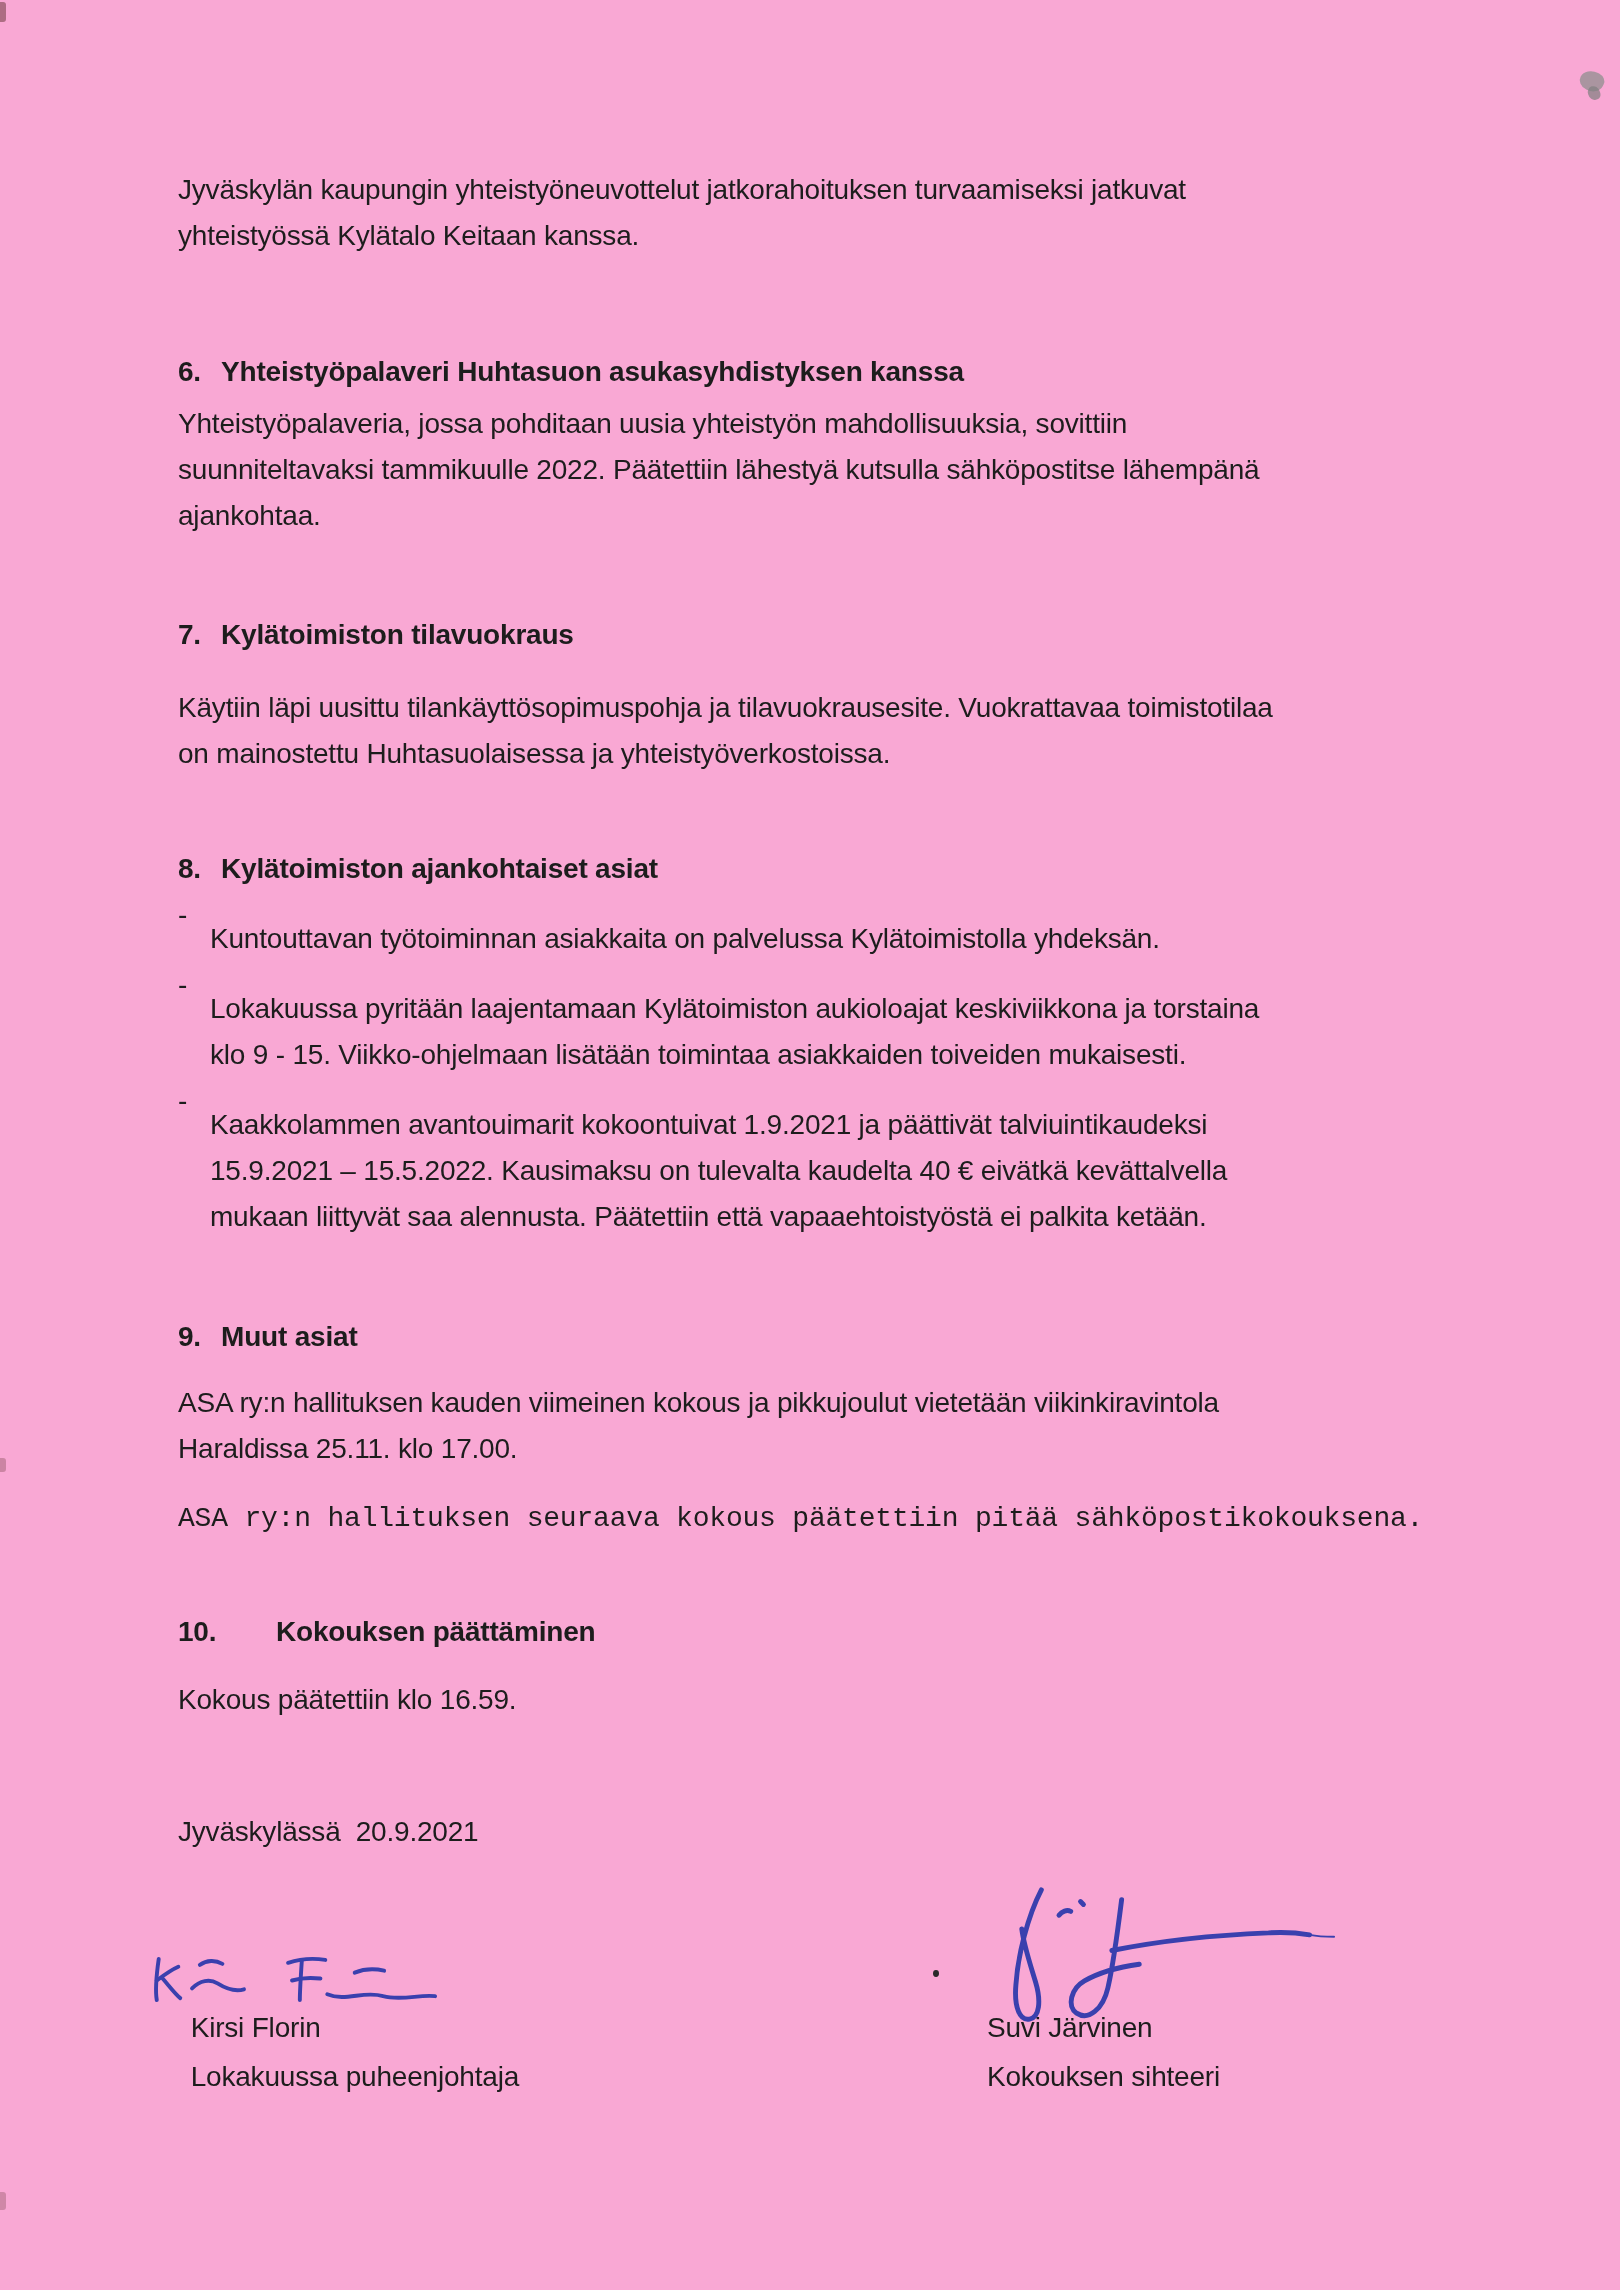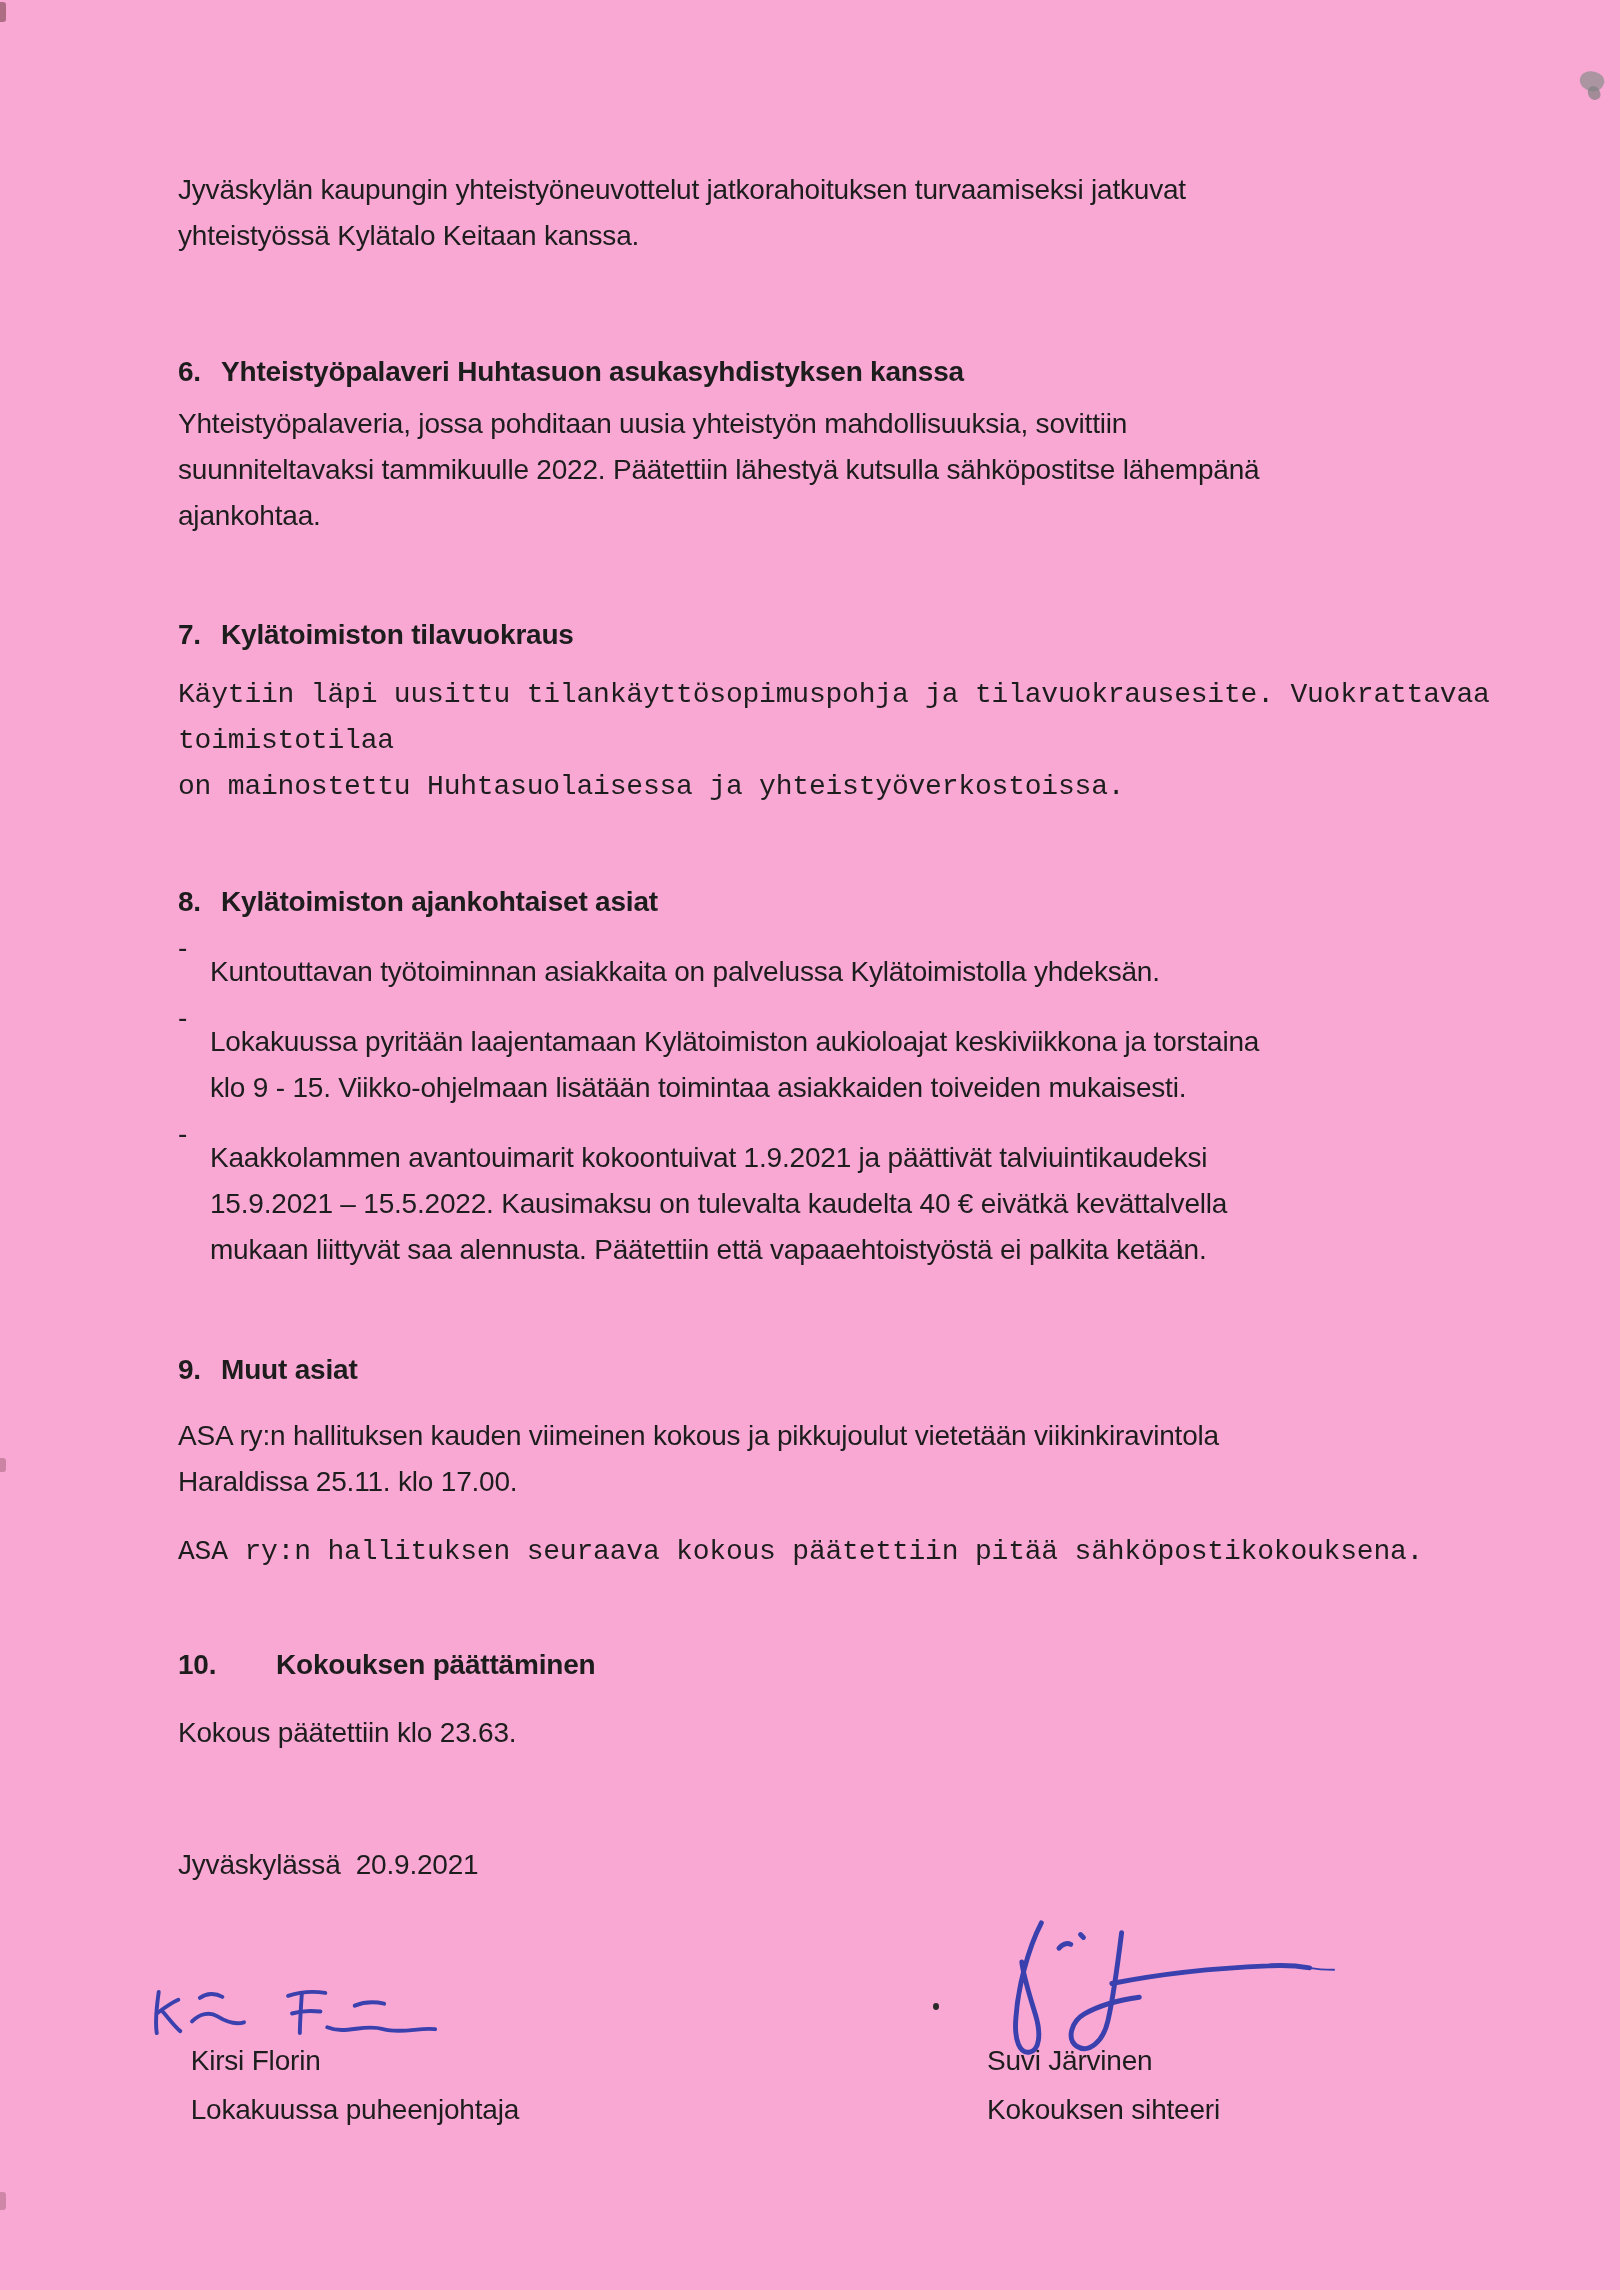--- a/index.html
+++ b/index.html
@@ -34,21 +34,21 @@
     font-weight: bold;
     margin: 0;
   }
   .heading .num {
     min-width: 27.4px;
     margin-right: 15.7px;
   }
   .h6 { margin-top: 90px; }
   .p6 { margin-top: 6px; }
   .h7 { margin-top: 73px; }
-  .p7 { margin-top: 14px; font-family: Liberation Mono, monospace; }
+  .p7 { margin-top: 27px; }
   .h8 { margin-top: 69px; }
   .bullets { margin-top: 0; }
   .bullet {
     display: flex;
     align-items: flex-start;
   }
   .bullet .marker {
     width: 32px;
     flex: 0 0 32px;
   }
@@ -186,21 +186,21 @@
       <span class="title">Muut asiat</span>
     </div>
     <p class="para p9a">ASA ry:n hallituksen kauden viimeinen kokous ja pikkujoulut vietetään viikinkiravintola
 Haraldissa 25.11. klo 17.00.</p>
     <p class="para p9b">ASA ry:n hallituksen seuraava kokous päätettiin pitää sähköpostikokouksena.</p>
 
     <div class="heading h10">
       <span class="num">10.</span>
       <span class="title">Kokouksen päättäminen</span>
     </div>
-    <p class="para p10">Kokous päätettiin klo 23.63.</p>
+    <p class="para p10">Kokous päätettiin klo 16.59.</p>
 
     <p class="para dateline">Jyväskylässä&nbsp; 20.9.2021</p>
 
     <div class="sig-area">
 
       <svg class="sig-svg sig-left-svg" width="294" height="59" viewBox="0 0 300 60">
         <g fill="none" stroke="#3a40ae" stroke-width="4" stroke-linecap="round" stroke-linejoin="round">
           <path d="M14,8 C12,22 10,38 12,50"></path>
           <path d="M12,30 C20,24 27,19 34,16"></path>
           <path d="M18,28 C25,36 31,44 36,48"></path>

